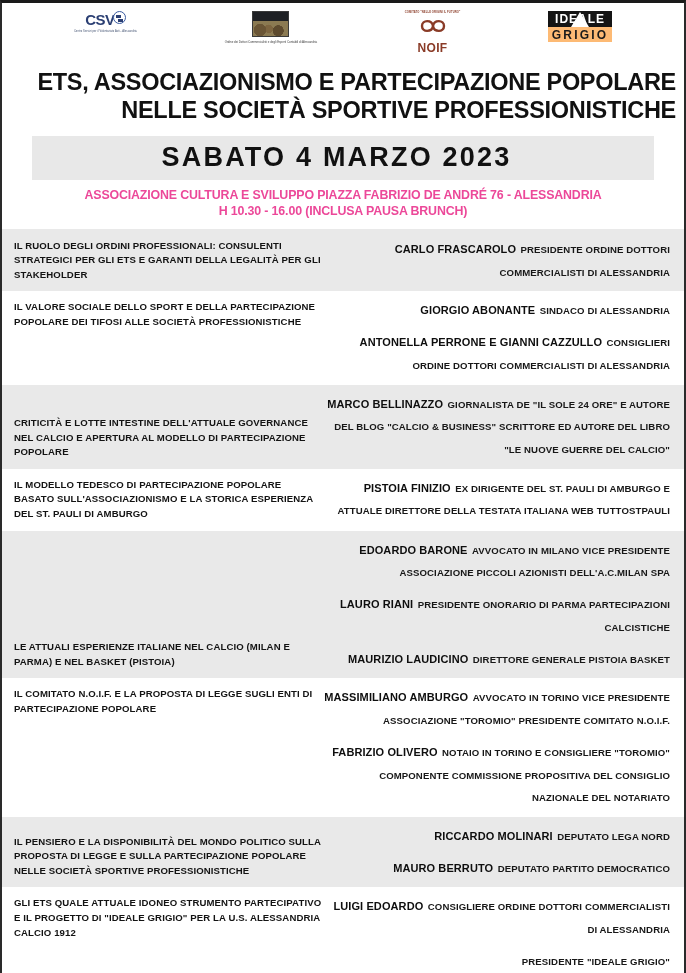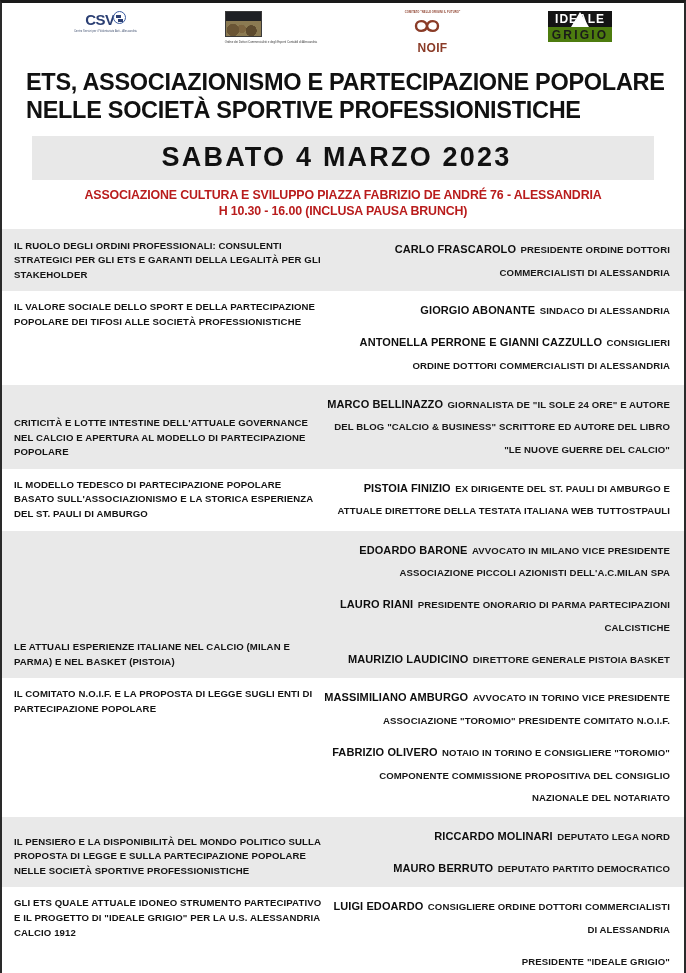--- a/index.html
+++ b/index.html
@@ -20,21 +20,21 @@
   }
 
   
   .logo-bar {
     display: flex;
     align-items: flex-start;
     justify-content: space-around;
     padding: 8px 28px 4px 28px;
     height: 62px;
   }
-  .logo-slot { display: flex; flex-direction: column; }
+  .logo-slot { display: flex; flex-direction: column; align-items: center; }
 
   
   .csv-wrap { display:flex; flex-direction:column; align-items:center; }
   .csv-main { position: relative; display:flex; align-items:flex-end; }
   .csv-text { font-size: 15px; font-weight: 700; color:#2b3f73; letter-spacing:-0.5px; }
   .csv-mark {
     width:13px; height:13px; border:1.4px solid #3a5ba0; border-radius:50%;
     margin-left:-2px; margin-bottom:4px; position:relative; background:#fff;
   }
   .csv-mark:before{content:"";position:absolute;left:2px;top:2.5px;width:5px;height:3px;background:#2b3f73;}
@@ -52,47 +52,47 @@
     border:0.5px solid #3a3a3a;
   }
   .odcec-sub { font-size:2.9px; line-height:1.6; color:#3b3b3b; text-align:center; margin-top:3px; }
 
   
   .noif-top { font-size:2.7px; line-height:1.5; color:#8a3b27; text-align:center; font-weight:700; letter-spacing:0.1px; }
   .noif-inf { margin:1px 0; }
   .noif-word { font-size:12px; font-weight:800; color:#8a3b27; letter-spacing:0.3px; text-align:center; }
 
   
-  .ig-box { width:64px; background:#4d7c0f; }
+  .ig-box { width:64px; background:#fdba74; }
   .ig-top {
     background:#141414; color:#ffffff; font-size:12px; font-weight:800;
     letter-spacing:1px; text-align:center; padding:1px 0; position:relative; overflow:hidden;
   }
   .ig-top:after{
     content:""; position:absolute; left:50%; bottom:0; transform:translateX(-50%);
     border-left:9px solid transparent; border-right:9px solid transparent;
     border-bottom:15px solid #ffffff;
   }
   .ig-bot {
     color:#1a1a1a; font-size:12px; font-weight:800; letter-spacing:2.2px;
     text-align:center; padding-top:1px;
   }
 
   
   .title {
-    text-align:left; font-size:23.5px; font-weight:700; line-height:1.18;
+    text-align:right; font-size:23.5px; font-weight:700; line-height:1.18;
     letter-spacing:-0.3px; padding:4px 8px 2px 24px; color:#111;
   }
   .date-band {
     background:#e8e8e8; margin:10px 30px 0 30px; padding:6px 13px 7px 0;
     text-align:center; font-size:27px; font-weight:800; letter-spacing:2.2px; color:#111;
   }
   .venue {
     text-align:center; font-size:12.4px; font-weight:700; line-height:1.25;
-    letter-spacing:-0.15px; padding:8px 6px 0 6px; color:#b91c1c;
+    letter-spacing:-0.15px; padding:8px 6px 0 6px; color:#ec4899;
   }
 
   
   .program { margin-top:10px; }
   .prow {
     display:flex; align-items:flex-start;
     padding:7px 10px 9px 12px;
     min-height:62px;
   }
   .prow.shaded { background:#e9e9e9;align-items:flex-end; }

